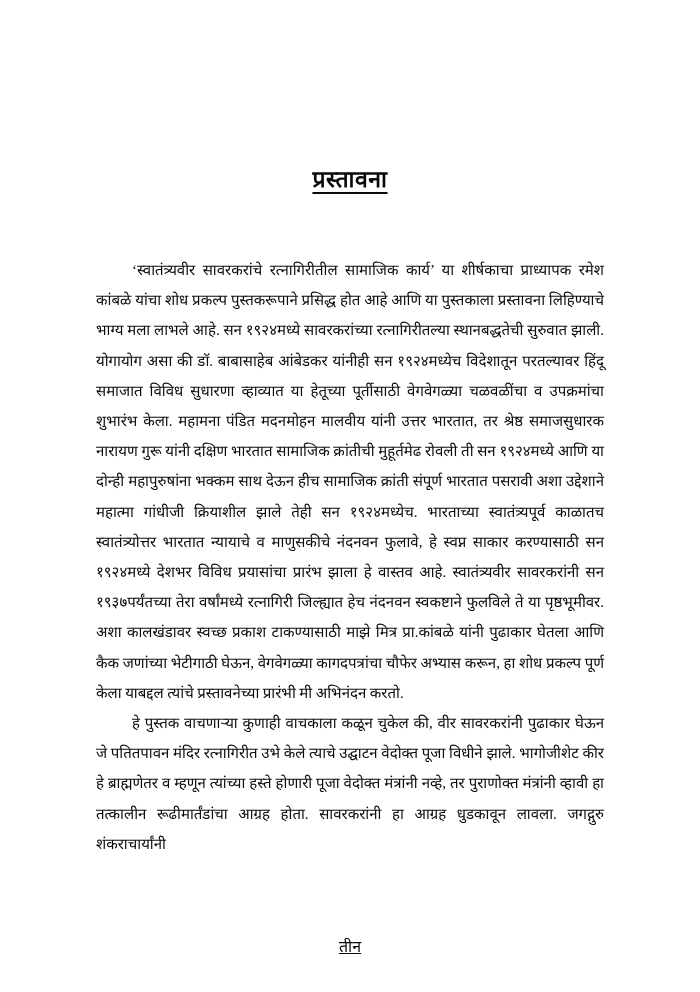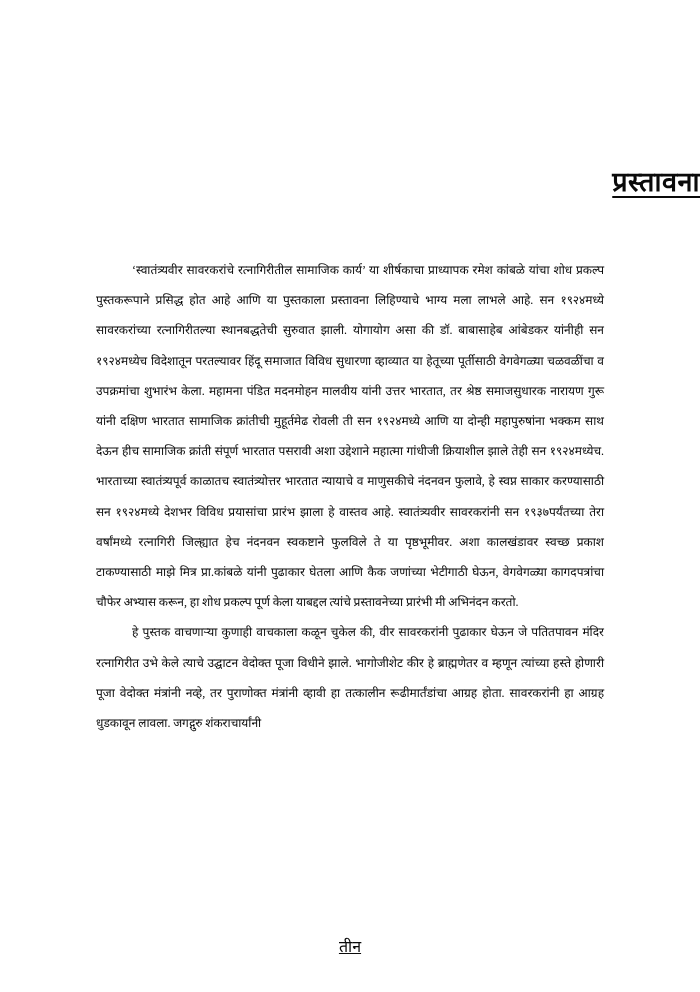--- a/index.html
+++ b/index.html
@@ -22,36 +22,36 @@
     width: 700px;
     height: 992px;
     box-sizing: border-box;
     padding: 0;
   }
   .page-title {
     position: absolute;
     left: 0;
     top: 162px;
     width: 700px;
-    text-align: right;
-    font-size: 27px;
+    text-align: center;
+    font-size: 23px;
     font-weight: 700;
     letter-spacing: 0.5px;
   }
   .page-title .underline {
     text-decoration: underline;
     text-underline-offset: 5px;
     text-decoration-thickness: 1.5px;
   }
   .body-text {
     position: absolute;
     left: 96px;
     top: 255px;
     width: 508px;
-    font-size: 12px;
+    font-size: 15px;
     line-height: 30.2px;
     text-align: justify;
     text-justify: inter-word;
     word-spacing: -0.2px;
   }
   .body-text p {
     margin: 0;
     text-indent: 36px;
   }
   .page-number {

